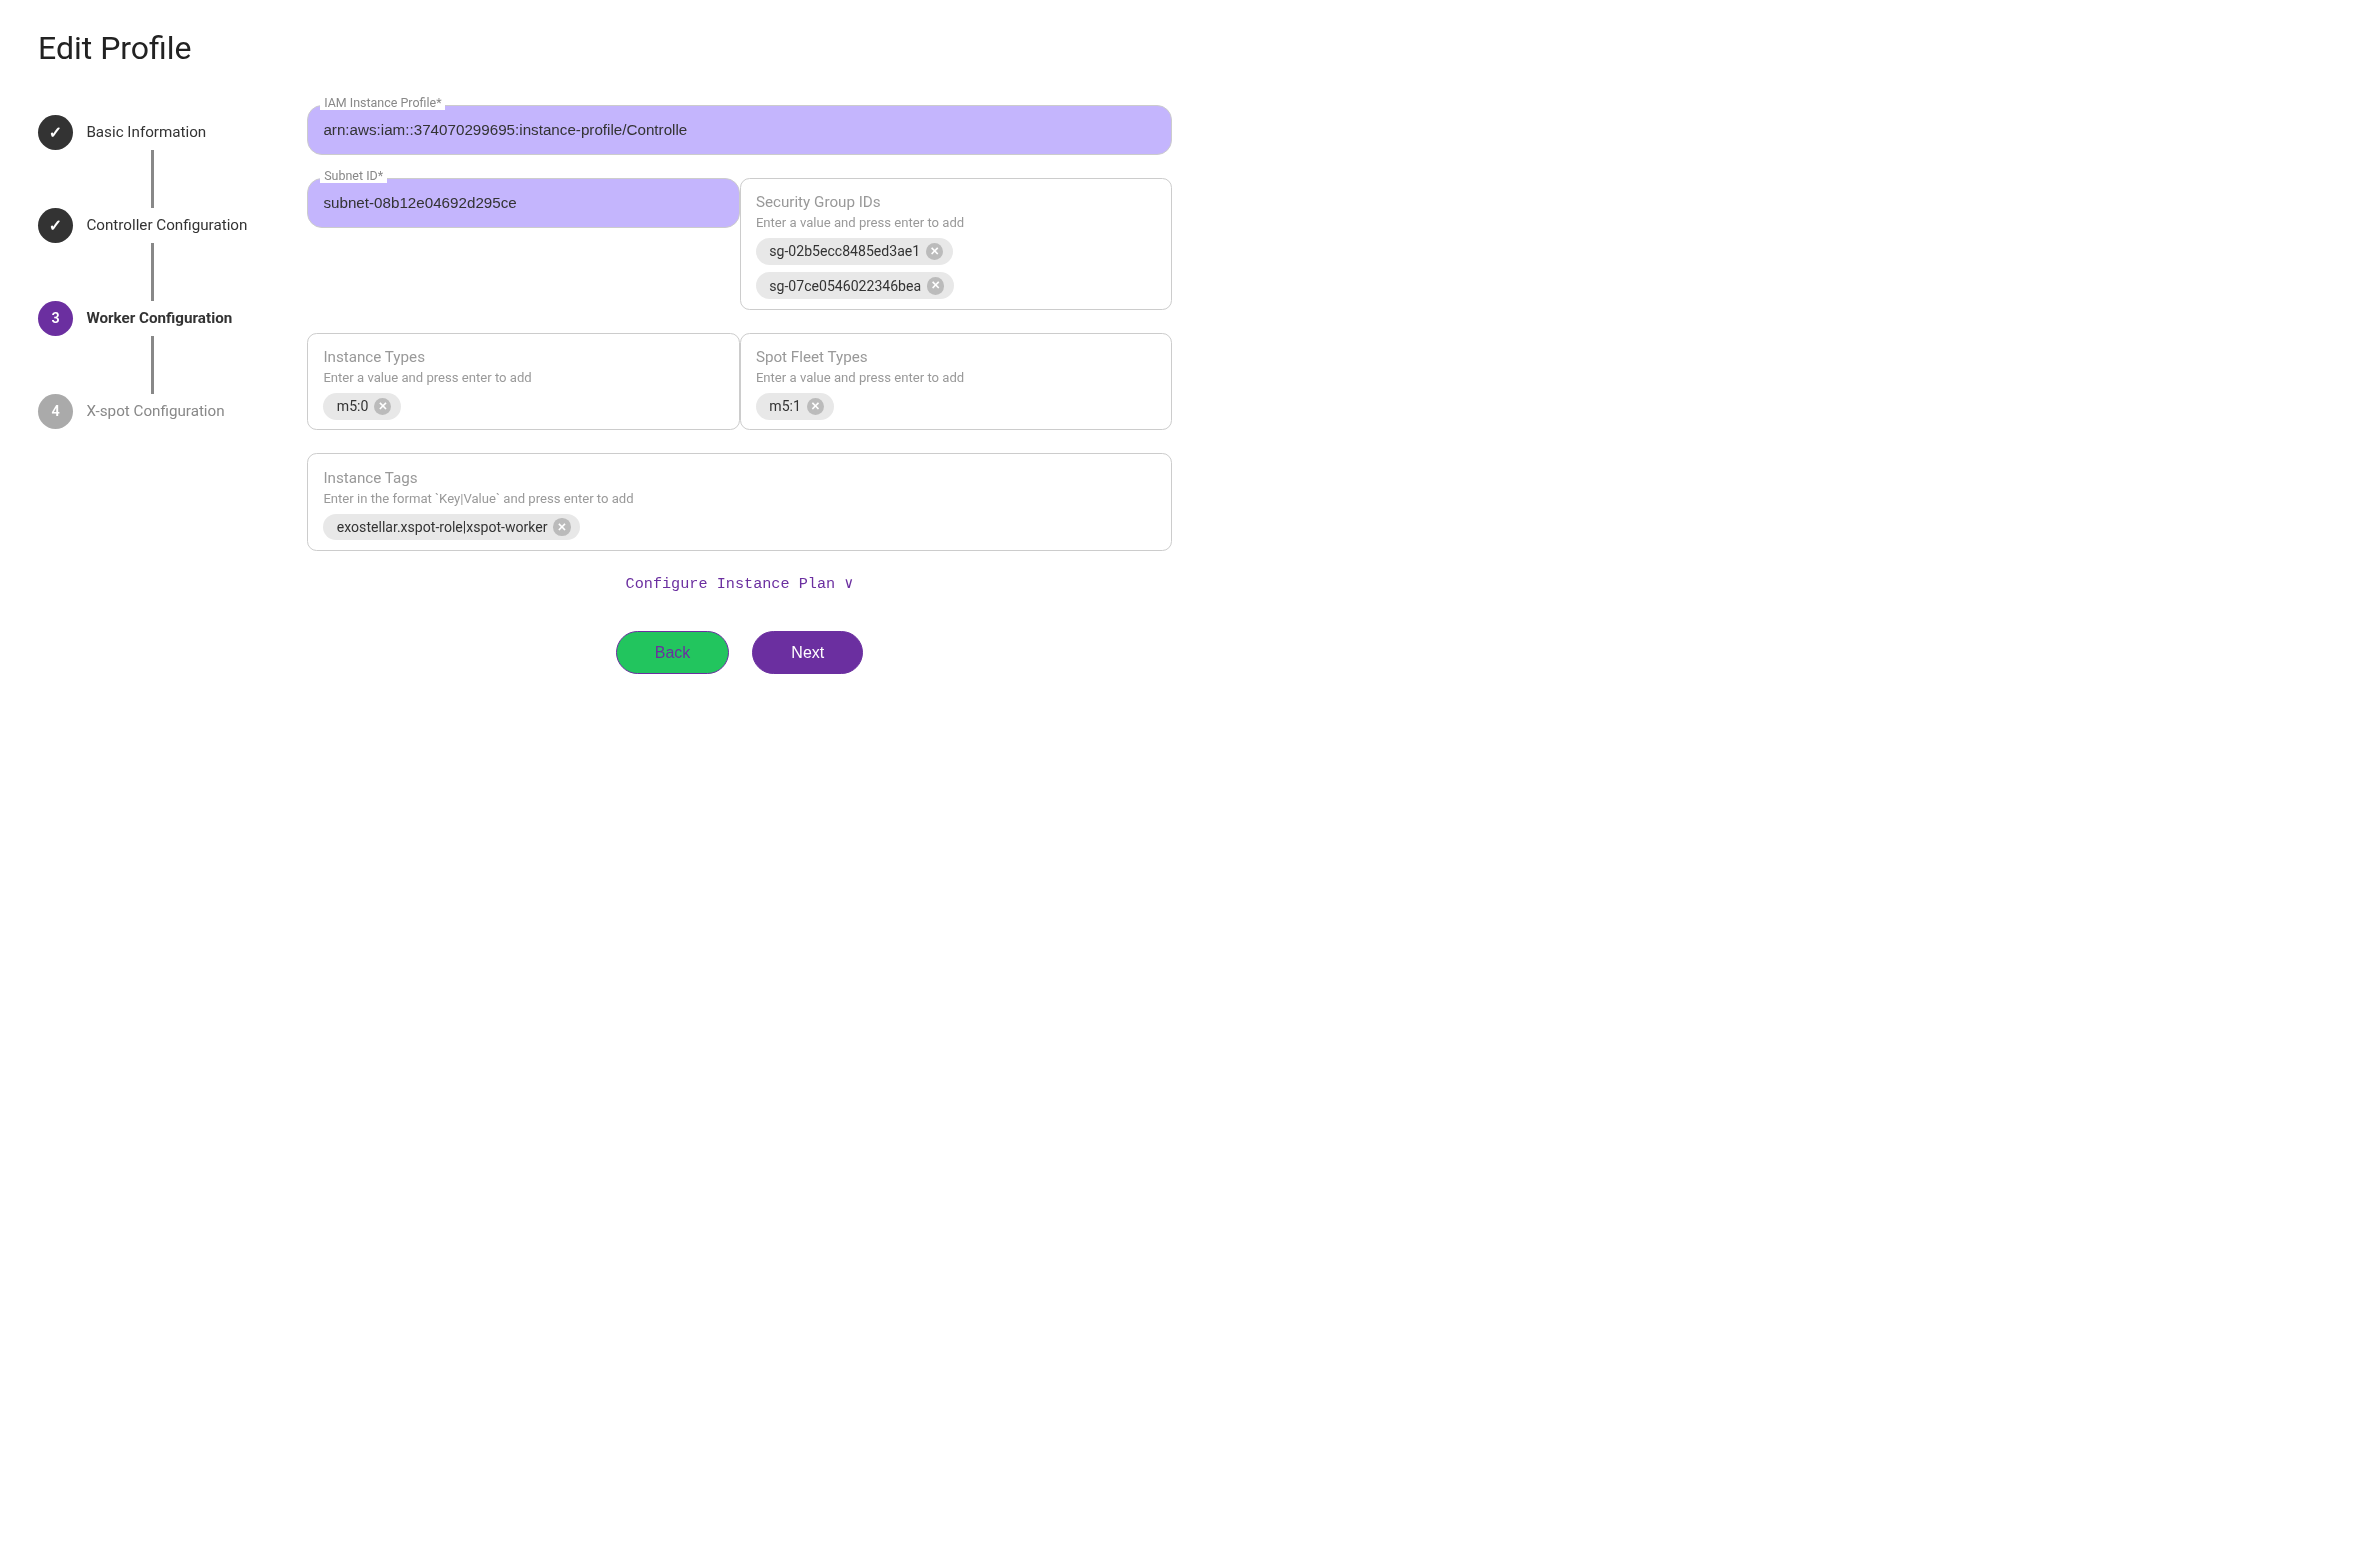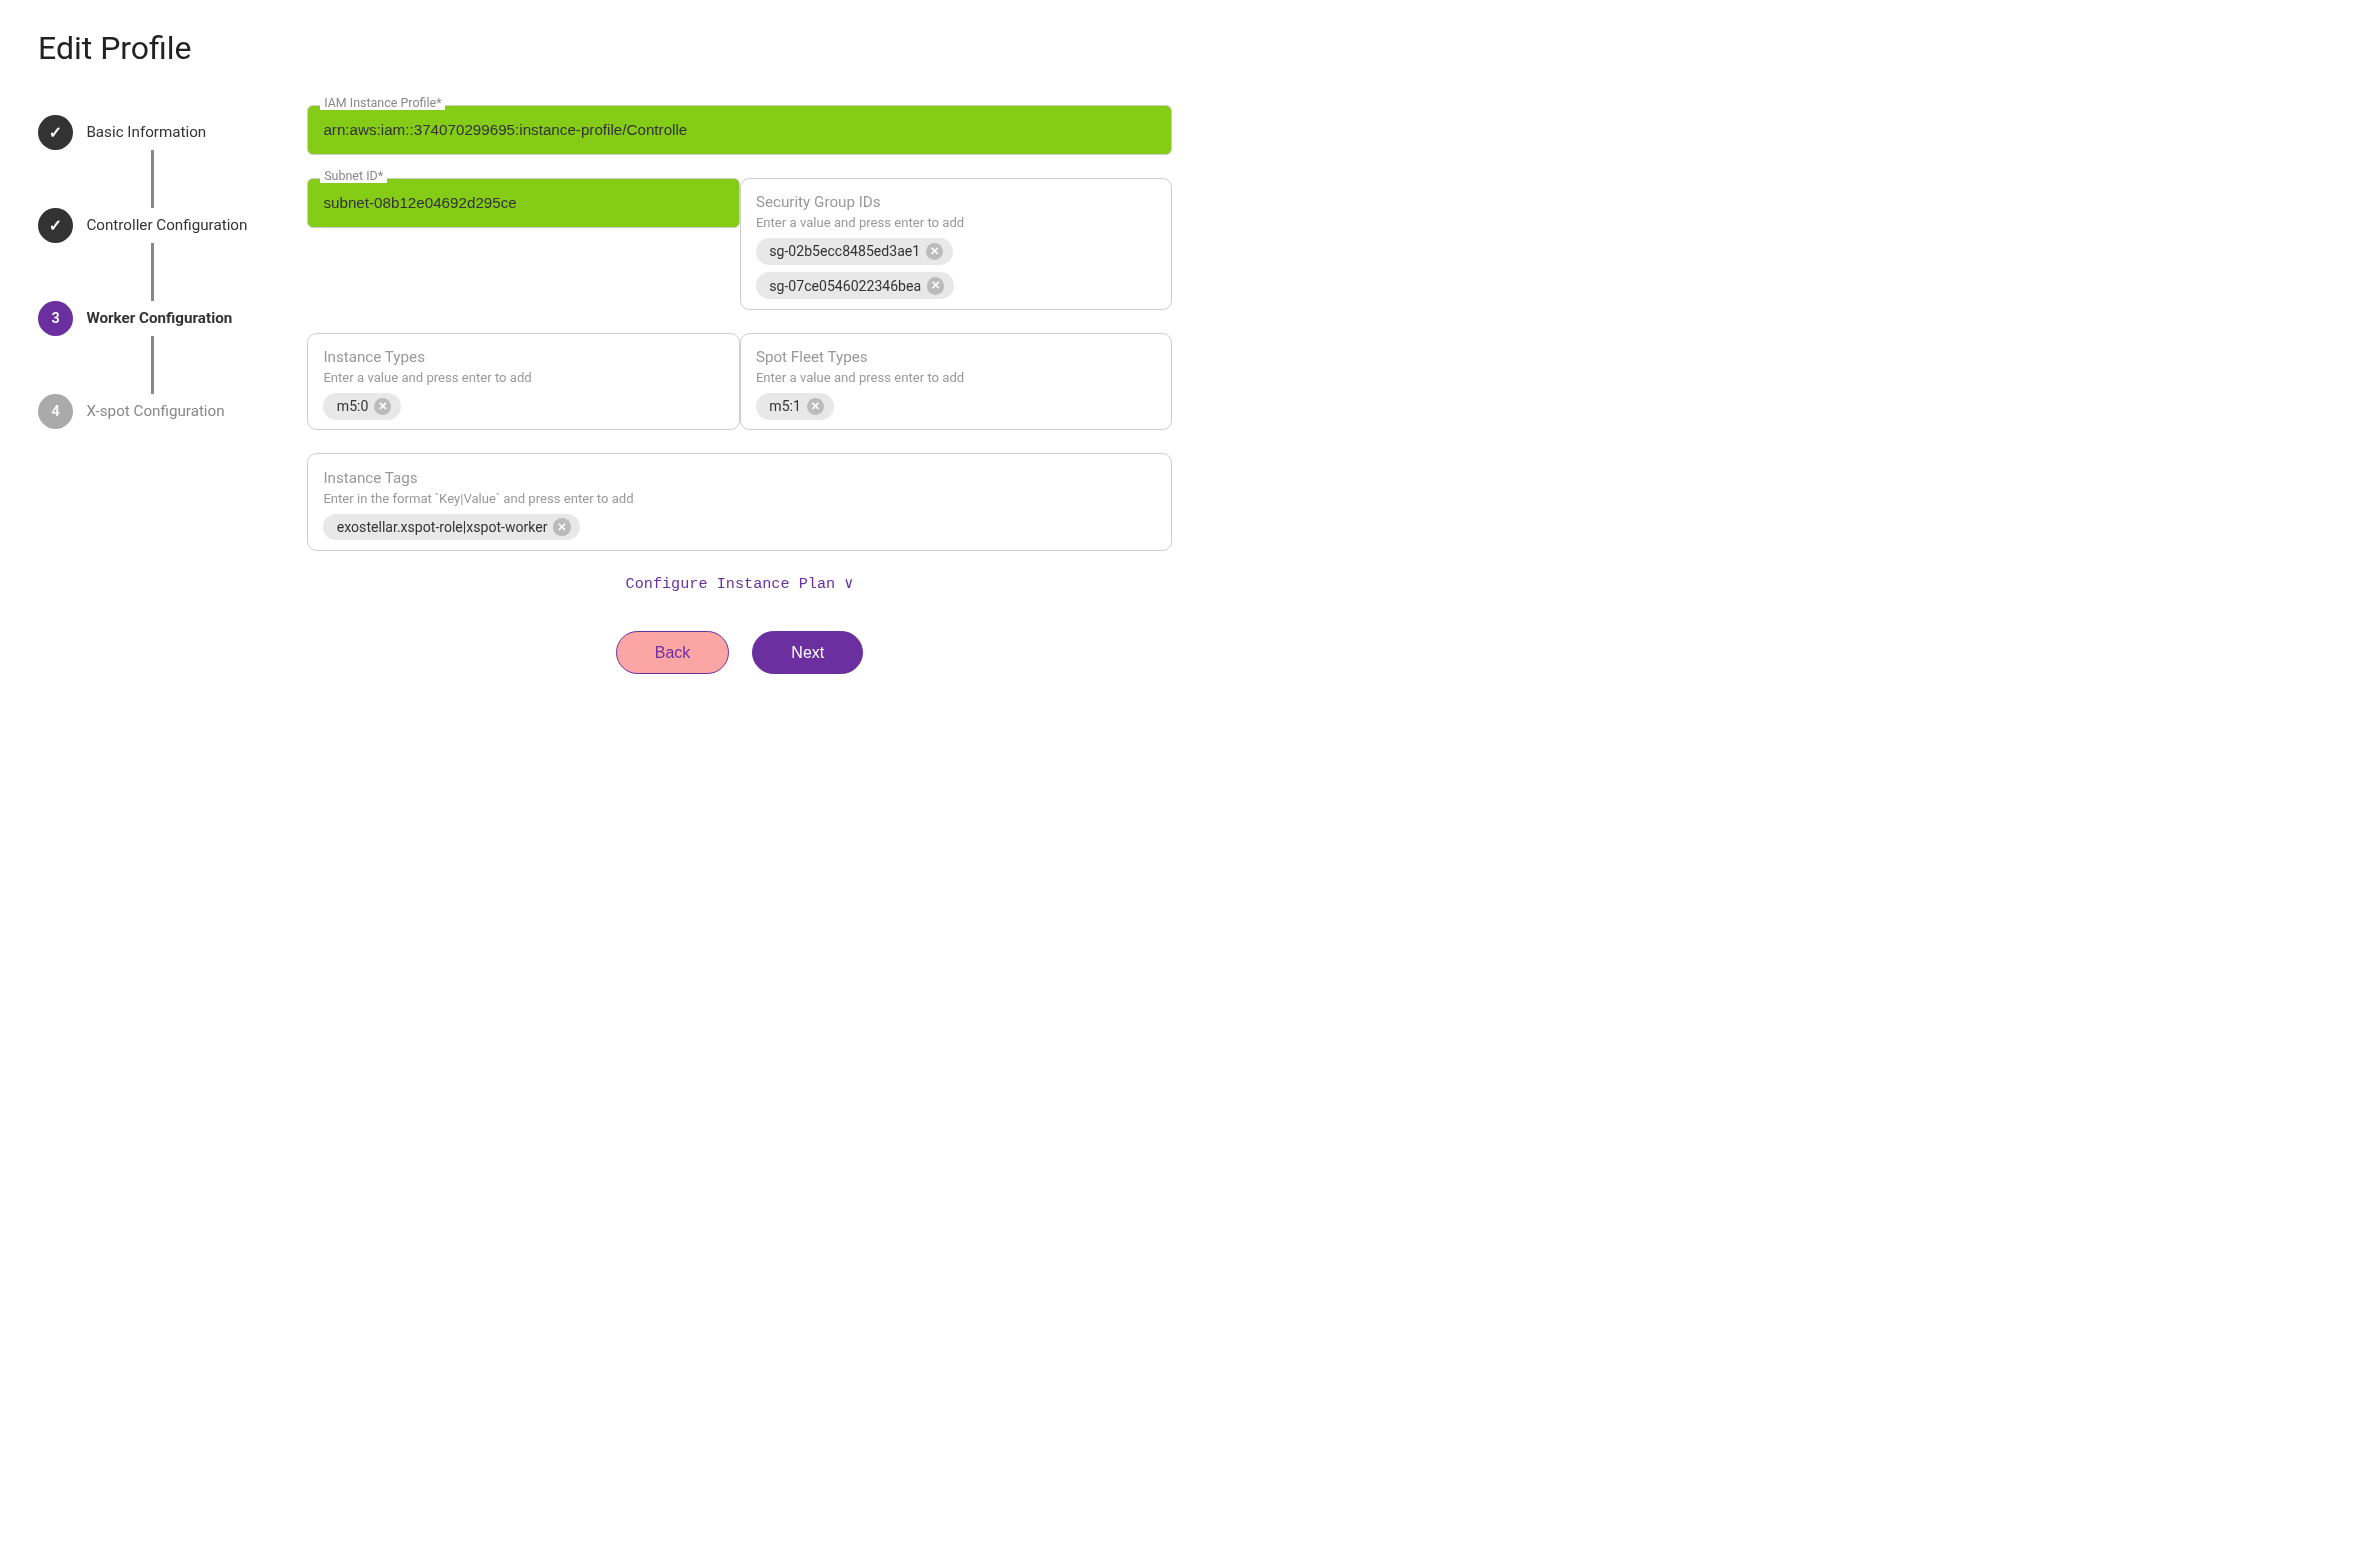--- a/index.html
+++ b/index.html
@@ -117,26 +117,26 @@
       left: 13.4px;
       background: #fff;
       padding: 0 3.8px;
       font-size: 0.78rem;
       color: #888;
     }
 
     .field-input {
       width: 100%;
       border: 1.4px solid #ccc;
-      border-radius: 6px;
+      border-radius: 15px;
       padding: 15.4px 15.4px;
       font-size: 0.95rem;
       color: #333;
       outline: none;
-      background: #84cc16;
+      background: #c4b5fd;
     }
 
     
     .tag-field {
       border: 1.4px solid #ccc;
       border-radius: 9.6px;
       padding: 13.4px 15.4px 9.6px;
       background: #fff;
       min-height: 54px;
     }
@@ -207,21 +207,21 @@
       display: flex;
       justify-content: center;
       gap: 23px;
       margin-top: 38px;
     }
 
     .btn-back {
       padding: 11.5px 38px;
       border: 1.9px solid #6b2fa0;
       border-radius: 29px;
-      background: #fca5a5;
+      background: #22c55e;
       color: #6b2fa0;
       font-size: 1rem;
       cursor: pointer;
       font-weight: 500;
     }
 
     .btn-next {
       padding: 11.5px 38px;
       border: 1.9px solid #6b2fa0;
       border-radius: 29px;

